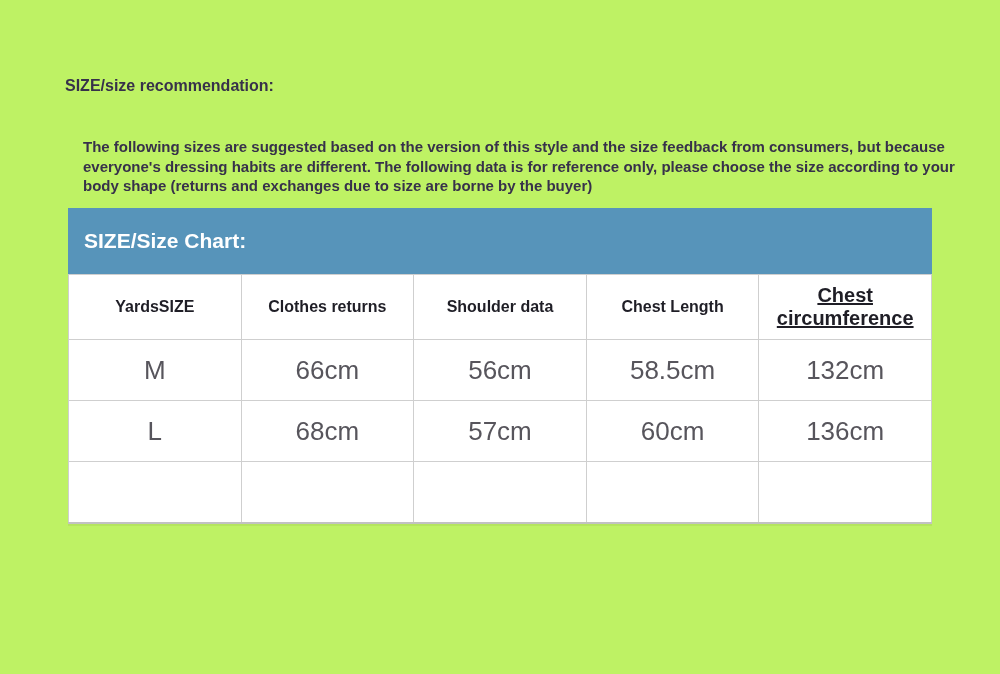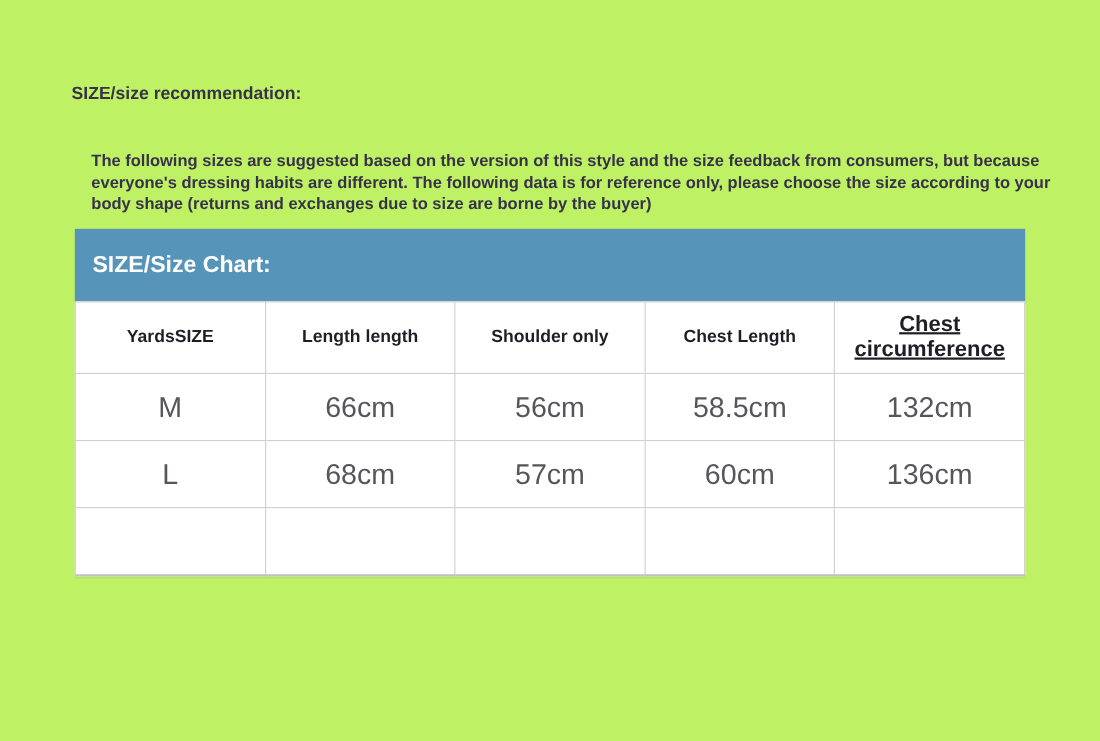--- a/index.html
+++ b/index.html
@@ -98,22 +98,22 @@
   <p class="intro">The following sizes are suggested based on the version of this style and the size feedback from consumers, but because everyone's dressing habits are different. The following data is for reference only, please choose the size according to your body shape (returns and exchanges due to size are borne by the buyer)</p>
 
   <div class="chart-title-bar">
     <span class="title">SIZE/Size Chart:</span>
   </div>
 
   <table class="size-table">
     <thead>
       <tr>
         <th>YardsSIZE</th>
-        <th>Length length</th>
-        <th>Shoulder only</th>
+        <th>Clothes returns</th>
+        <th>Shoulder data</th>
         <th>Chest Length</th>
         <th class="small">Chest circumference</th>
       </tr>
     </thead>
     <tbody>
       <tr>
         <td>M</td>
         <td>66cm</td>
         <td>56cm</td>
         <td>58.5cm</td>

